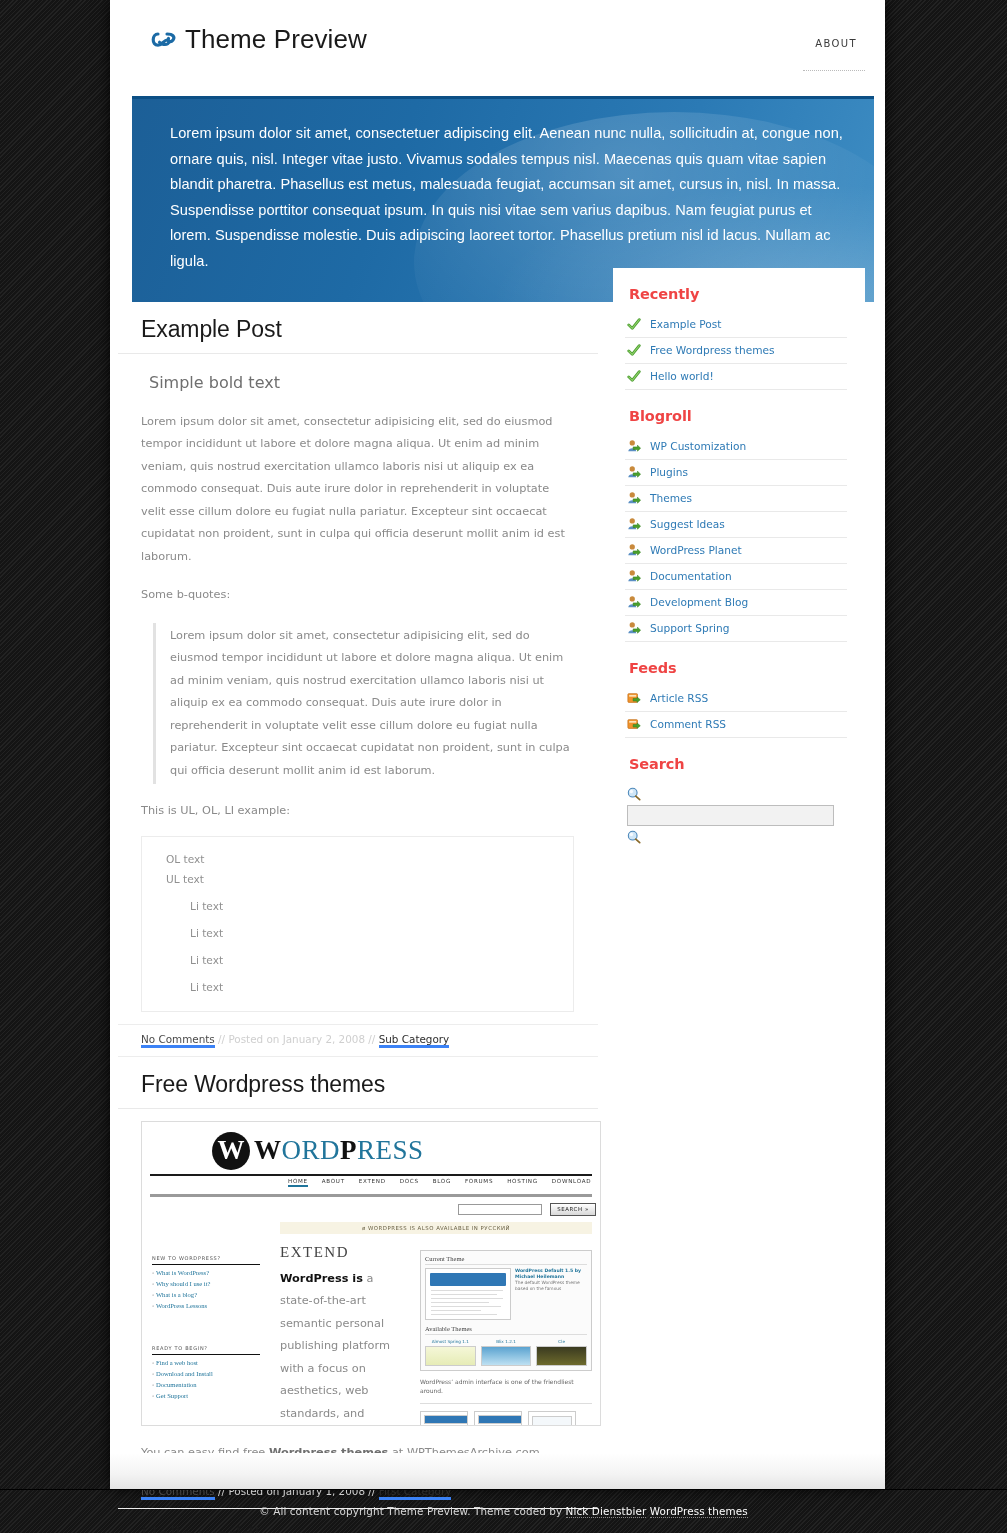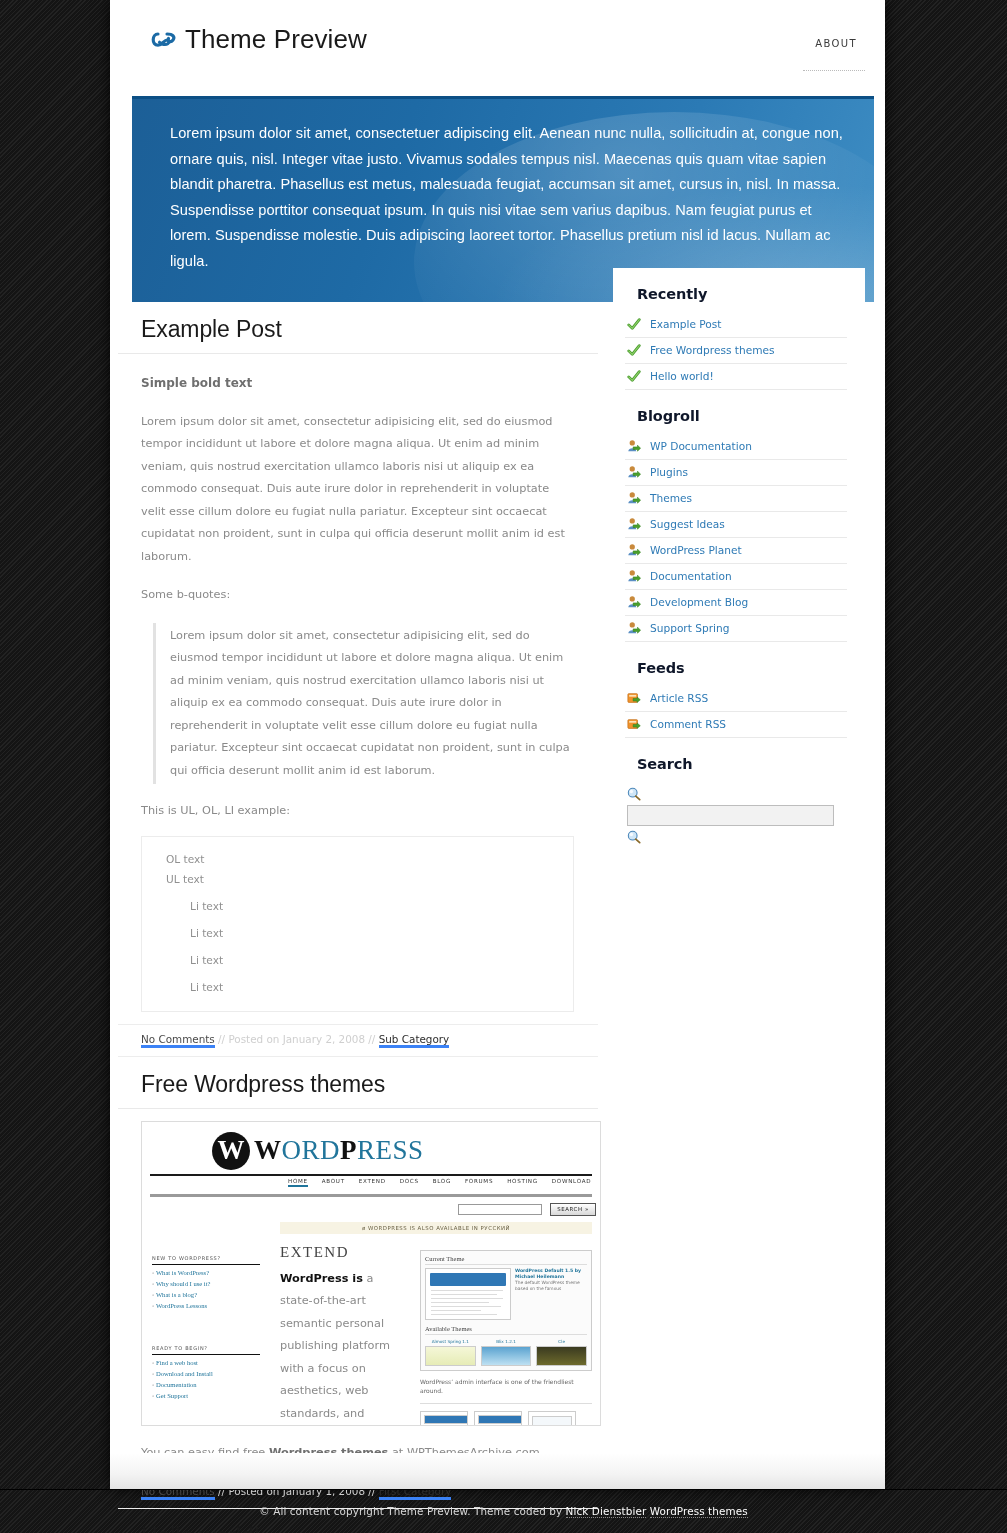--- a/index.html
+++ b/index.html
@@ -95,21 +95,21 @@
     border-bottom:1px solid #e9e9e9;
     letter-spacing:-.1px;
   }
   .post-body{ padding:0 24px 0 23px; }
   .post-body p{
     margin:16px 0 0 0;
     font-family:"DejaVu Sans", sans-serif;
     font-size:11.3px; line-height:22.5px; color:#8a8a8a;
   }
   .post-body p.lead-bold{
-    font-weight:bold; color:#6f6f6f; font-size:12px; margin-top:18px;
+    font-weight:normal; color:#6f6f6f; font-size:16px; margin-top:18px;margin-left:8px;
   }
   blockquote{
     margin:16px 0 0 12px; padding:2px 0 2px 14px;
     border-left:3px solid #e2e2e2;
   }
   blockquote p{ margin:0 !important; }
   .list-box{
     margin:13px 0 0 0; padding:12px 14px 14px 14px;
     border:1px solid #ececec; background:#fff;
   }
@@ -191,22 +191,22 @@
   .wp-tri div .b2{position:absolute;left:3px;width:22px;top:15px;height:14px;background:#e8eef5;}
 
   
   #sidebar{
     position:absolute; left:503px; top:-34px; width:252px;
     background:#ffffff;
     padding:18px 18px 20px 12px;
   }
   .side-h{
     font-family:"DejaVu Sans", sans-serif;
-    font-weight:bold; font-size:14.5px; color:#0f172a;
-    margin:0 0 9px 12px; padding:0 0 1px 0; letter-spacing:-.1px;
+    font-weight:bold; font-size:14.5px; color:#ef4444;
+    margin:0 0 9px 4px; padding:0 0 1px 0; letter-spacing:-.1px;
   }
   .side-h.gap{ margin-top:18px; }
   .side-list{ list-style:none; margin:0 0 0 0; padding:0; }
   .side-list li{
     display:flex; align-items:center; gap:9px;
     border-bottom:1px solid #e9e9e9;
     padding:5px 0 6px 2px;
   }
   .side-list li a{
     font-family:"DejaVu Sans", sans-serif;
@@ -439,21 +439,21 @@
       </ul>
 
       <h3 class="side-h gap">Blogroll</h3>
       <ul class="side-list">
         <li>
           <svg class="ico" viewBox="0 0 16 16">
             <circle cx="6" cy="4.5" r="3" fill="#c98a3c"></circle>
             <path d="M1.5 14 C1.5 9.5 10.5 9.5 10.5 14 Z" fill="#5b8fc4"></path>
             <path d="M7 9 L12 9 L12 7 L15.5 10.5 L12 14 L12 12 L7 12 Z" fill="#4aa02c" stroke="#2f7a18" stroke-width=".6"></path>
           </svg>
-          <a href="#">WP Documentation</a>
+          <a href="#">WP Customization</a>
         </li>
         <li>
           <svg class="ico" viewBox="0 0 16 16">
             <circle cx="6" cy="4.5" r="3" fill="#c98a3c"></circle>
             <path d="M1.5 14 C1.5 9.5 10.5 9.5 10.5 14 Z" fill="#5b8fc4"></path>
             <path d="M7 9 L12 9 L12 7 L15.5 10.5 L12 14 L12 12 L7 12 Z" fill="#4aa02c" stroke="#2f7a18" stroke-width=".6"></path>
           </svg>
           <a href="#">Plugins</a>
         </li>
         <li>

